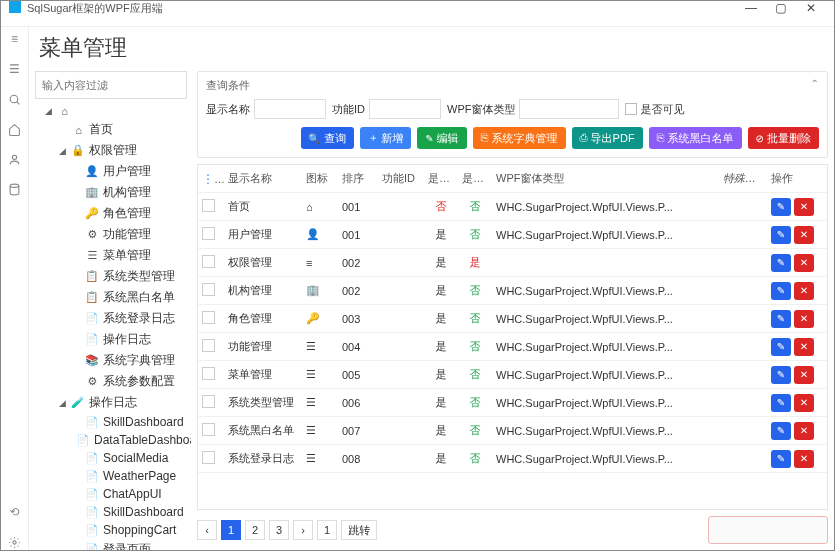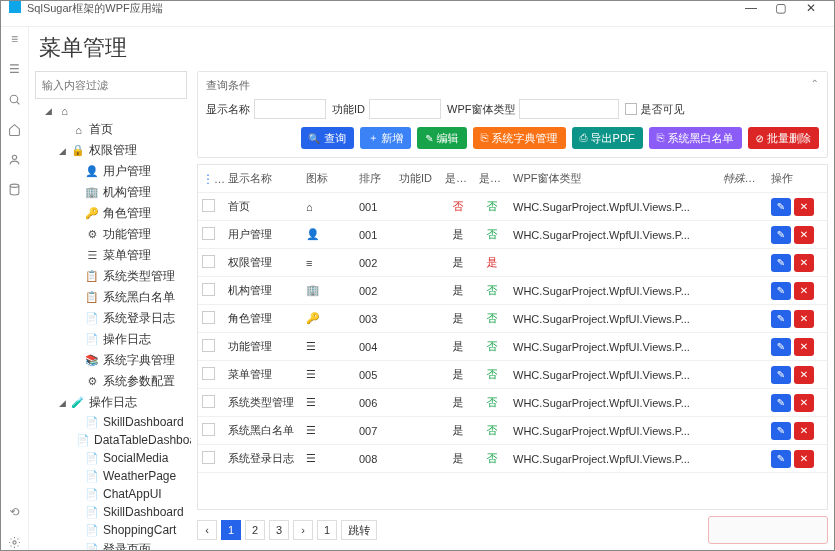--- a/index.html
+++ b/index.html
@@ -41,21 +41,21 @@
 .chk .box { width:12px; height:12px; border:1px solid #bbb;}
 .btnrow { display:flex; gap:6px; margin-top:8px; justify-content:flex-end;}
 .btn { height:22px; border:none; border-radius:3px; color:#fff; font-size:11px; padding:0 8px; display:inline-flex; align-items:center; gap:3px; cursor:pointer;}
 .btn.blue{background:#2563eb;} .btn.bluel{background:#3b82f6;} .btn.green{background:#16a34a;} .btn.orange{background:#f97316;} .btn.teal{background:#0d9488;} .btn.purple{background:#8b5cf6;} .btn.red{background:#dc2626;}
 .btn .bicon{font-size:10px;}
 
 .tablewrap { flex:1; overflow:hidden; border:1px solid #e5e5e5; display:flex; flex-direction:column;}
 .thead, .trow { display:flex; align-items:center; min-height:28px; border-bottom:1px solid #f0f0f0; font-size:11px;}
 .thead { background:#fff; color:#555; font-weight:500;}
 .cell { padding:4px 4px; overflow:hidden; text-overflow:ellipsis; white-space:nowrap;}
-.c-sel{width:26px;} .c-name{width:78px;} .c-icon{width:36px; text-align:left;} .c-sort{width:40px;margin-left:17px;} .c-func{width:46px;}
+.c-sel{width:26px;} .c-name{width:78px;} .c-icon{width:36px; text-align:left;} .c-sort{width:40px;} .c-func{width:46px;}
 .c-vis{width:34px; text-align:center;} .c-exp{width:34px; text-align:center;} .c-type{flex:1;} .c-tag{width:48px;font-style:italic;} .c-op{width:60px;}
 .c-sel .gripicon{color:#3b82f6;font-size:12px;}
 .chkbox{width:13px;height:13px;border:1px solid #ccc;display:inline-block;}
 .yes{color:#16a34a;} .no{color:#dc2626;}
 .opbtn{display:inline-flex;width:20px;height:18px;border-radius:3px;align-items:center;justify-content:center;color:#fff;font-size:10px;cursor:pointer;}
 .opbtn.edit{background:#2563eb;} .opbtn.del{background:#dc2626;margin-left:3px;}
 
 .pager { display:flex; align-items:center; gap:4px; padding:6px 0;}
 .pgbtn { min-width:20px; height:20px; border:1px solid #ddd; display:inline-flex; align-items:center; justify-content:center; font-size:11px; cursor:pointer;}
 .pgbtn.active{background:#2563eb;color:#fff;border-color:#2563eb;}

